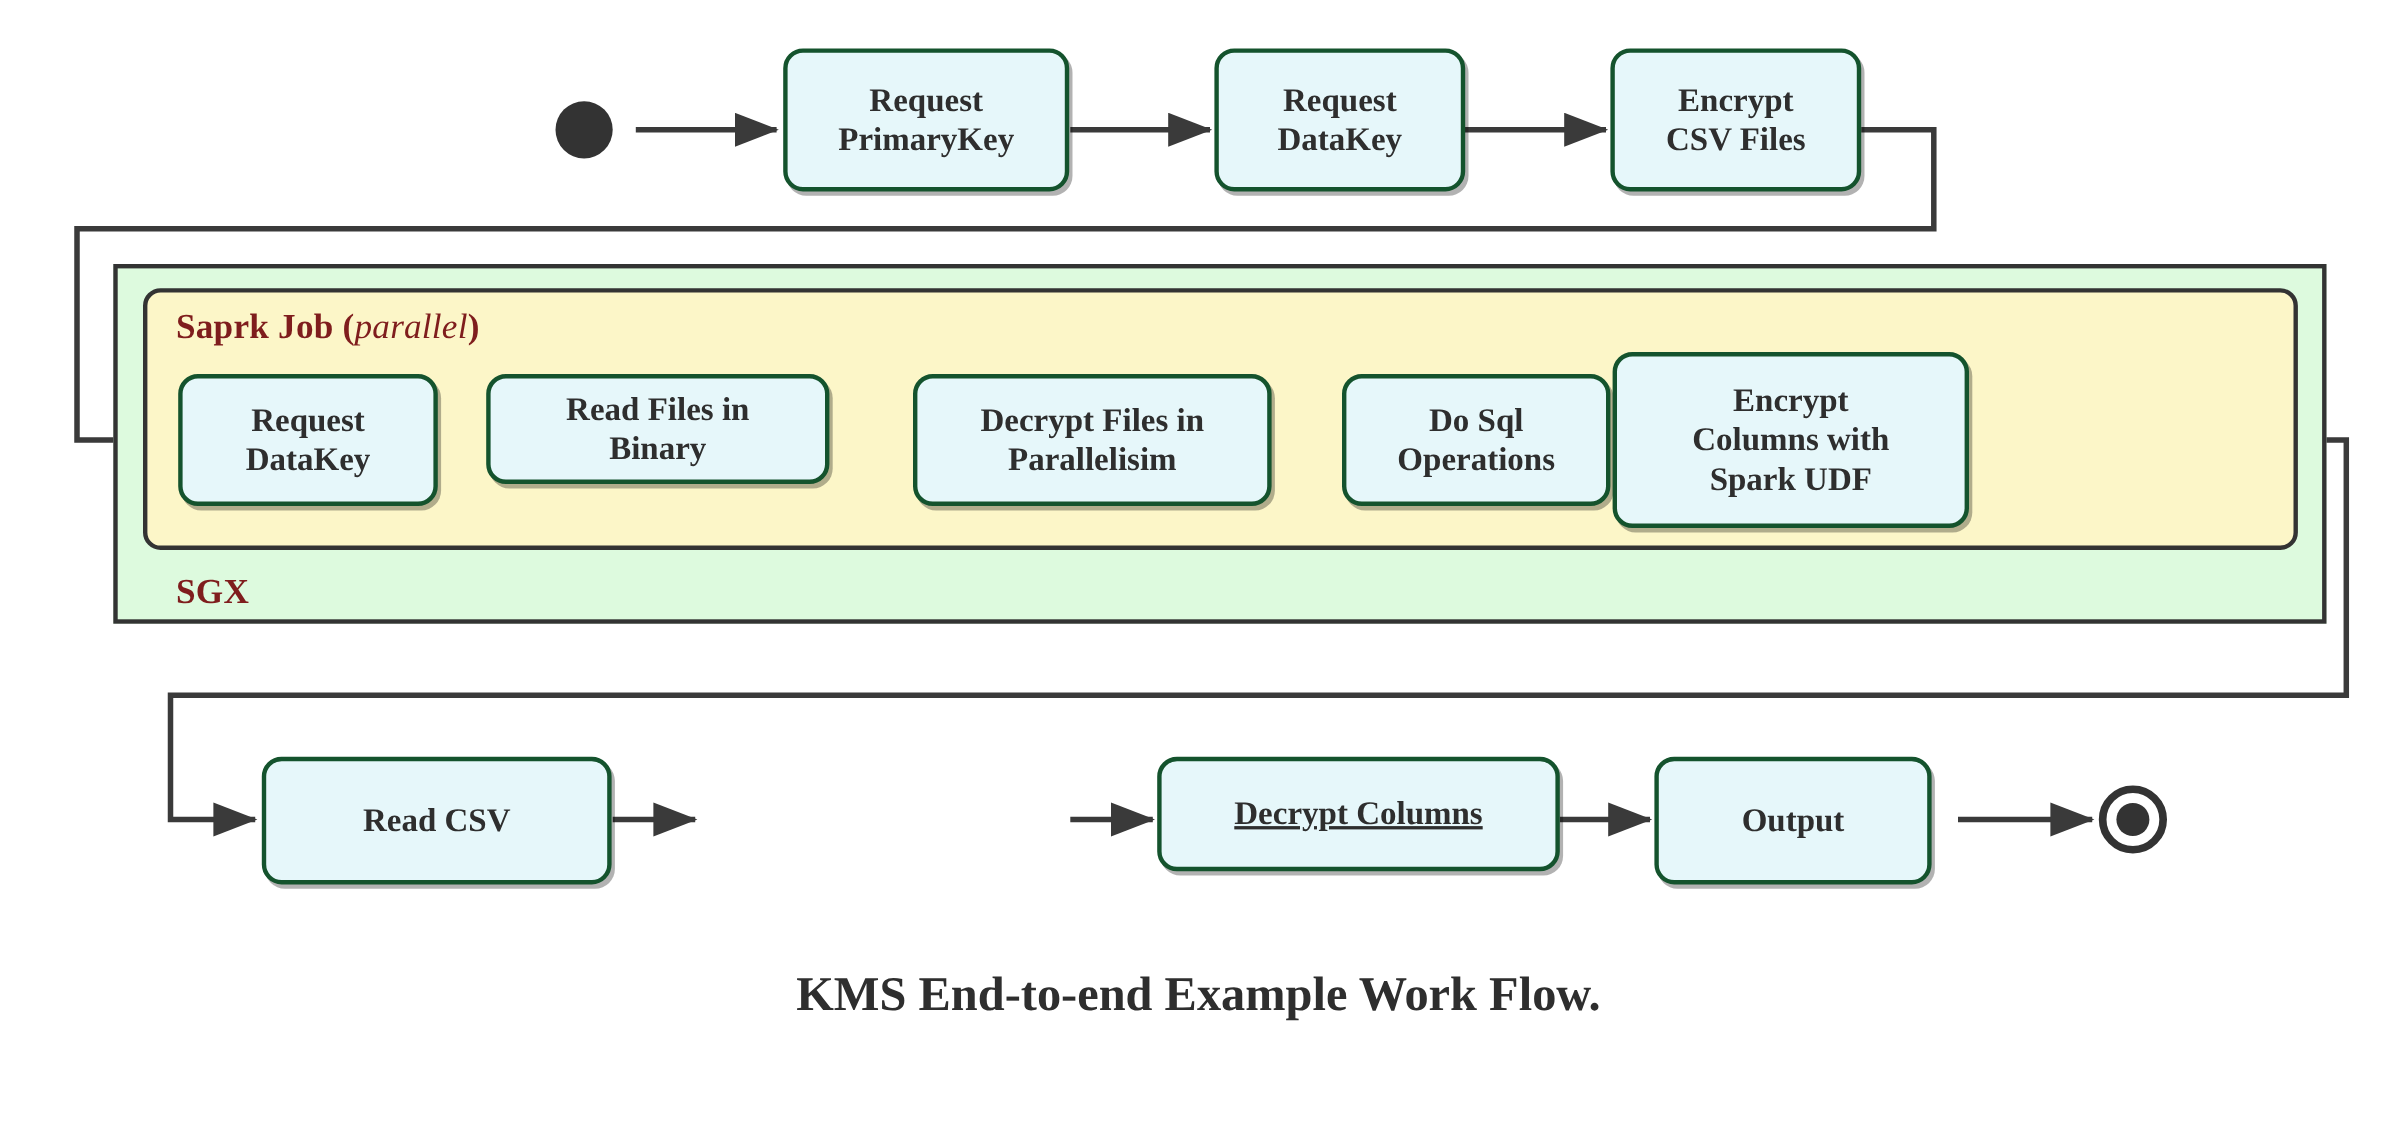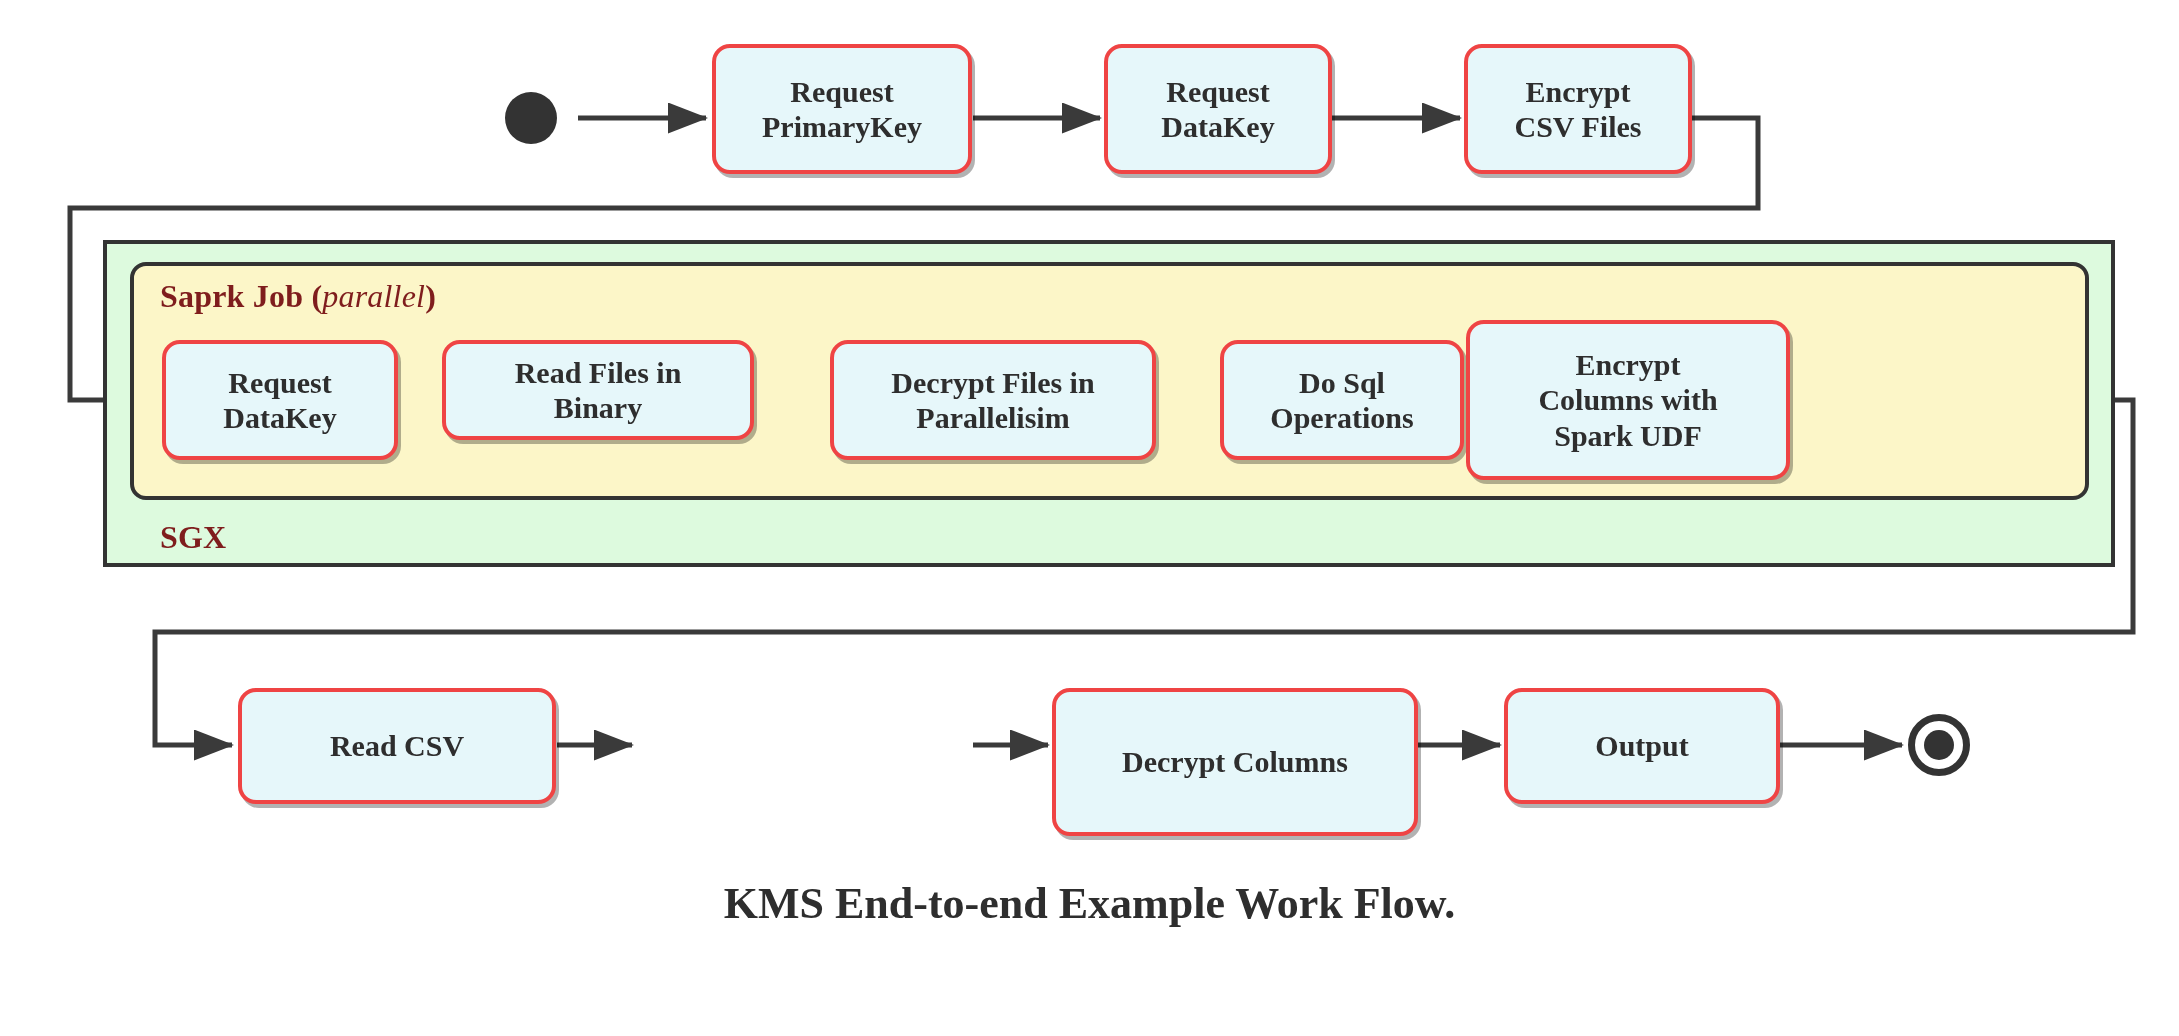--- a/index.html
+++ b/index.html
@@ -71,21 +71,21 @@
   .sgx-label {
     left: 160px;
     top: 519px;
   }
 
   
   .node {
     position: absolute;
     box-sizing: border-box;
     background: #e6f7fa;
-    border: 4px solid #ef4444;
+    border: 4px solid #14532d;
     border-radius: 18px;
     display: flex;
     align-items: center;
     justify-content: center;
     text-align: center;
     color: #2e2e2e;
     font-size: 30px;
     font-weight: bold;
     line-height: 1.18;
     padding: 4px 10px;
@@ -209,25 +209,25 @@
   <div class="node" style="left:1466px; top:320px; width:324px; height:160px;">
     <span><span>Encrypt</span><br><span>Columns with</span><br><span>Spark UDF</span></span>
   </div>
 
 
   <div class="node" style="left:238px; top:688px; width:318px; height:116px;">
     <span>Read CSV</span>
   </div>
 
 
-  <div class="node" style="left:1052px; top:688px; width:366px; height:148px;">
+  <div class="node" style="left:1052px; top:688px; width:366px; height:104px;text-decoration:underline;">
     <span>Decrypt Columns</span>
   </div>
 
-  <div class="node" style="left:1504px; top:688px; width:276px; height:116px;">
+  <div class="node" style="left:1504px; top:688px; width:252px; height:116px;">
     <span>Output</span>
   </div>
 
   <div class="end-node" style="left:1908px; top:714px;">
     <div class="end-node-inner"></div>
   </div>
 
   <div class="caption">KMS End-to-end Example Work Flow.</div>
 
 </div>

